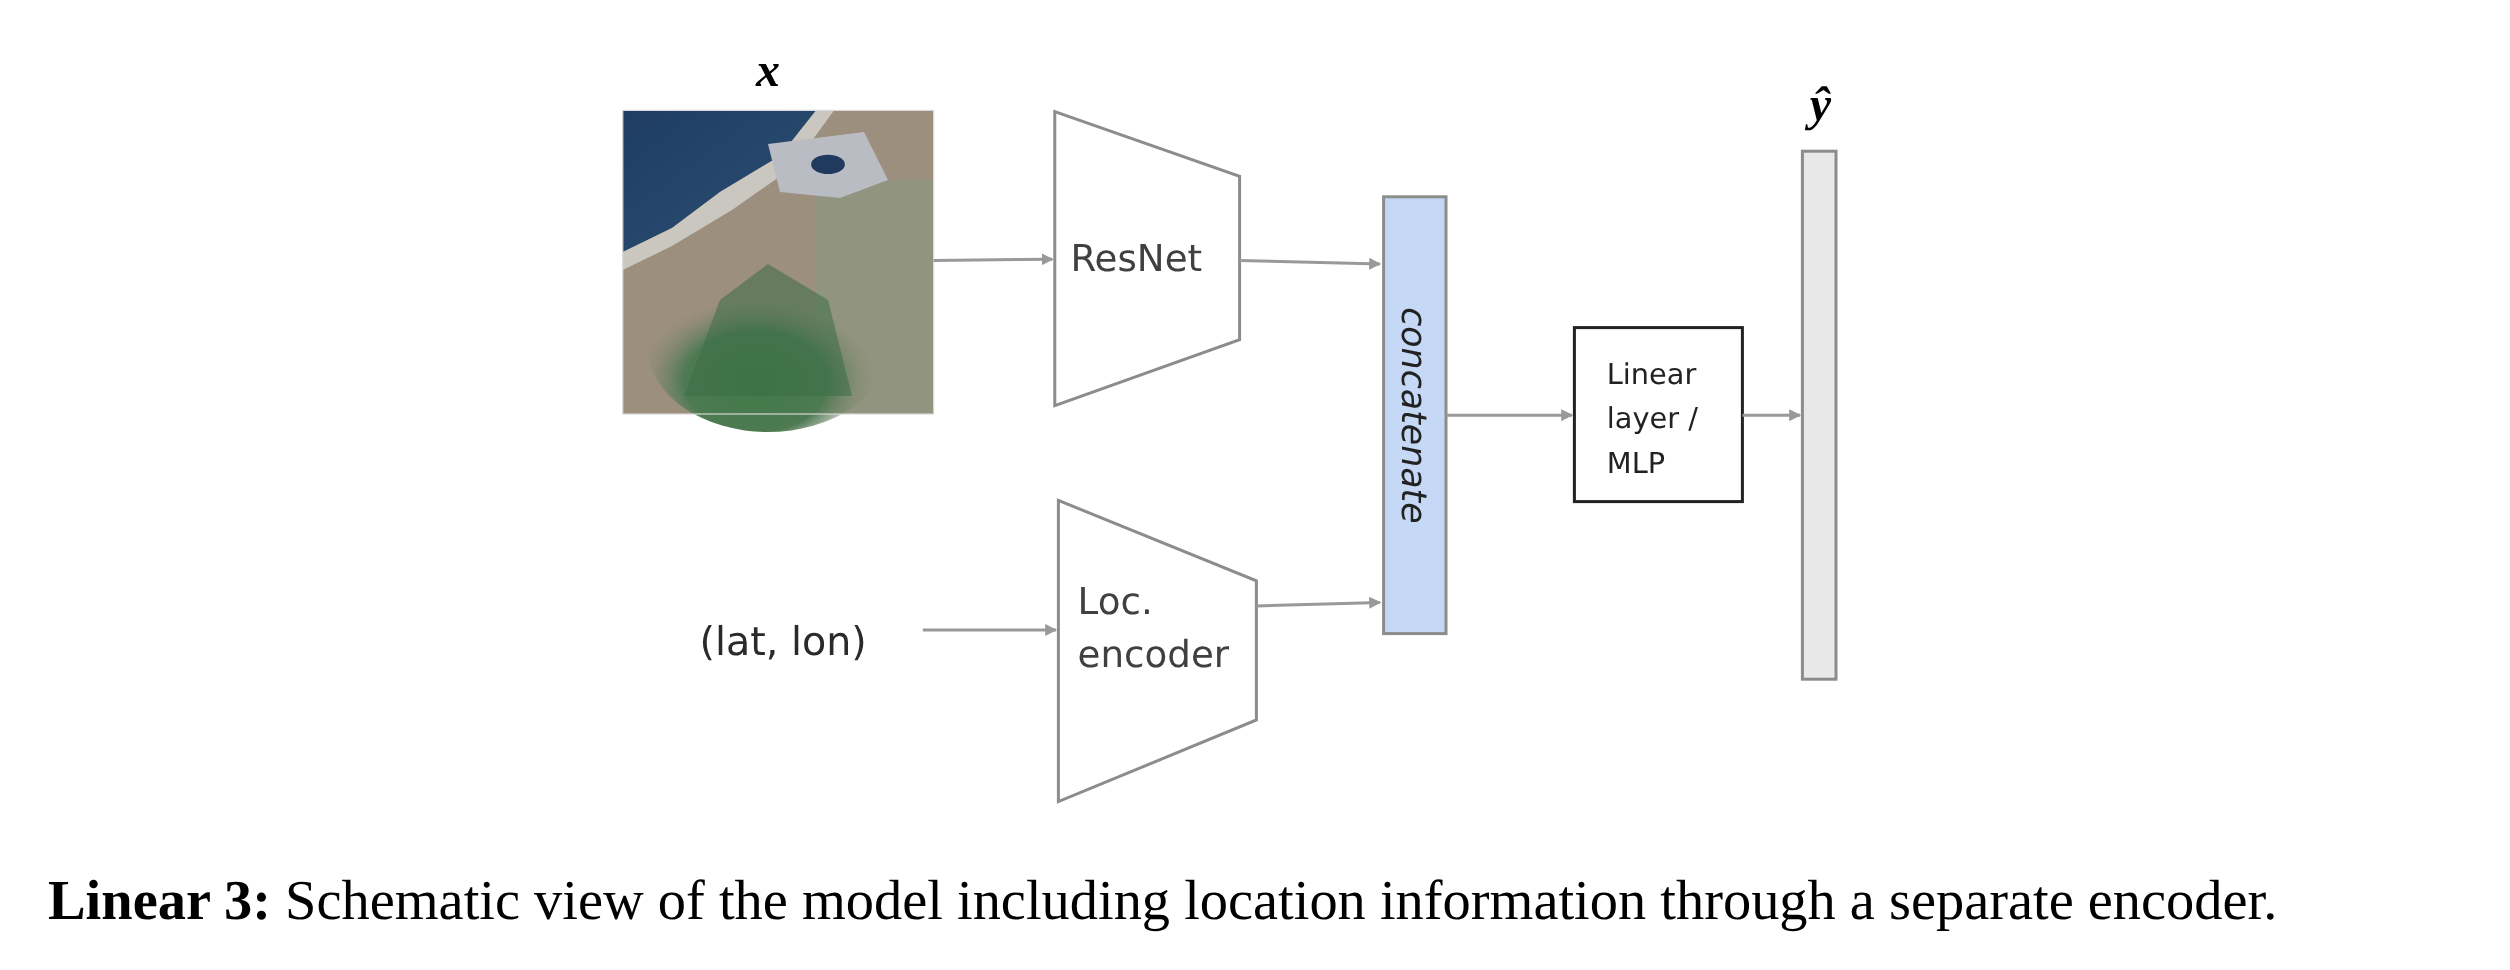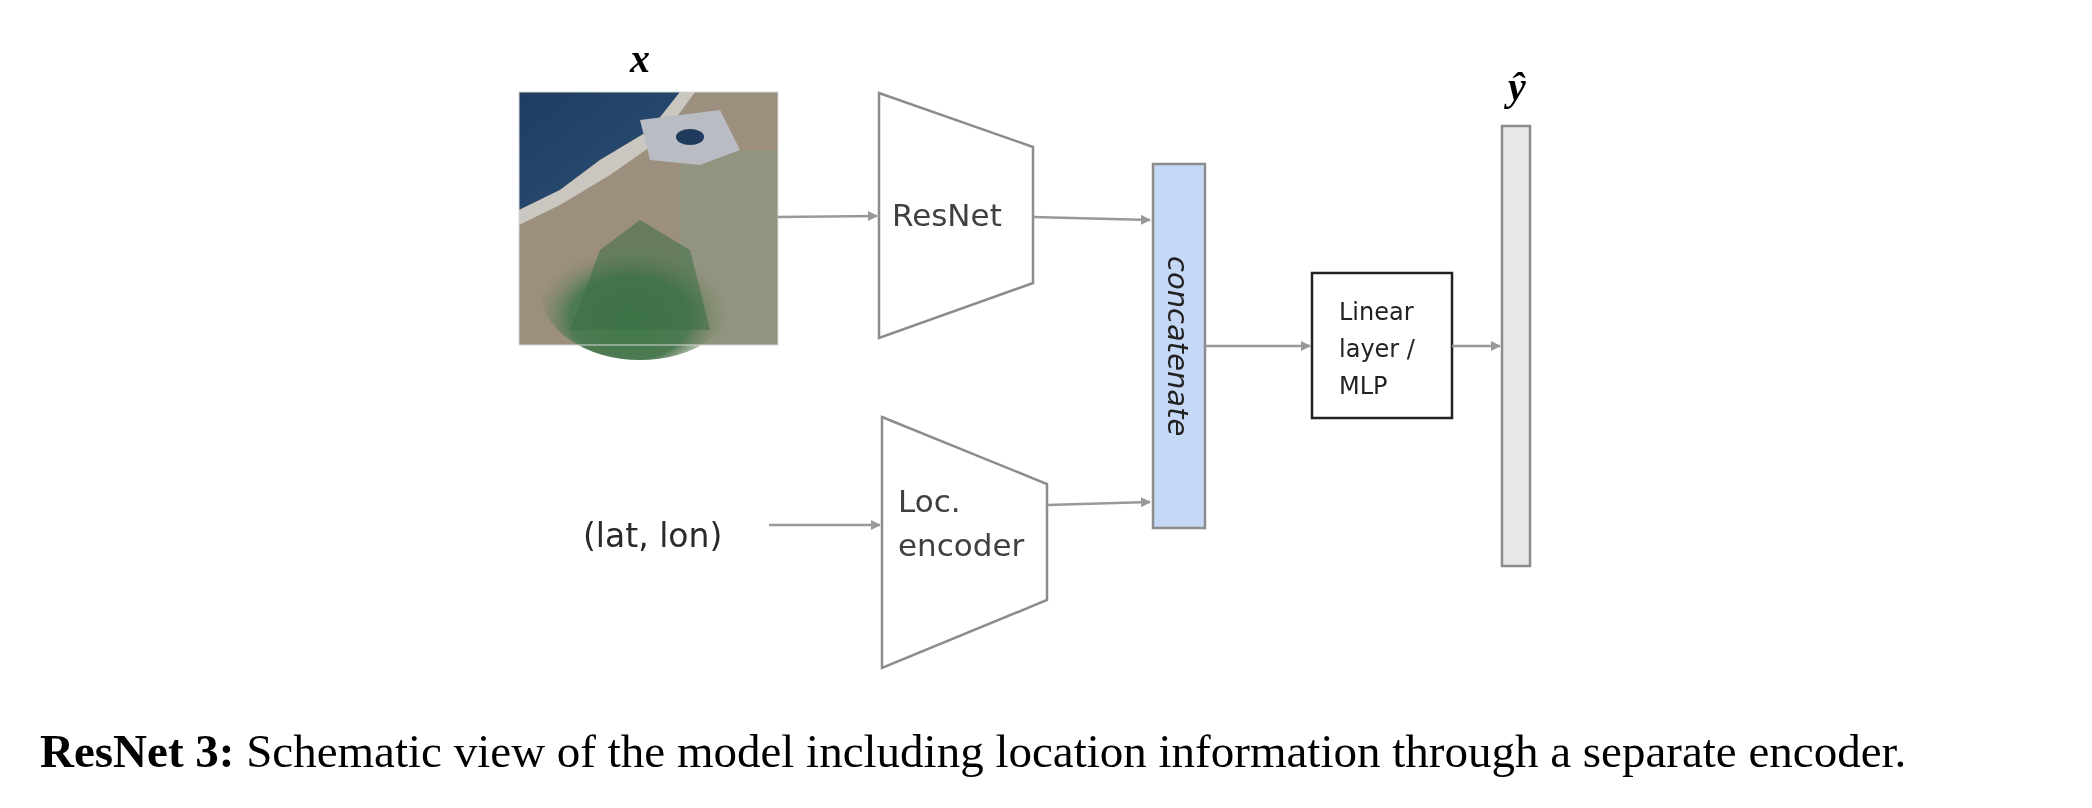--- a/index.html
+++ b/index.html
@@ -74,13 +74,13 @@
   <text class="lbl-sans" x="1339" y="357" font-size="24" style="fill:#222">layer /</text>
   <text class="lbl-sans" x="1339" y="394" font-size="24" style="fill:#222">MLP</text>
 
   <line x1="1452" y1="346" x2="1500" y2="346" stroke="#999999" stroke-width="2.5" marker-end="url(#arrowhead)"></line>
 
   <rect x="1502" y="126" width="28" height="440" fill="#e8e8e8" stroke="#8c8c8c" stroke-width="2.5"></rect>
 
   <text class="lbl-serif" x="1517" y="100" font-size="40" font-style="italic" font-weight="bold" text-anchor="middle">ŷ</text>
 </svg>
 
-<div class="caption"><b>ResNet 3:</b><span> Schematic view of the model including location information through a separate encoder.</span></div>
+<div class="caption"><b>Linear 3:</b><span> Schematic view of the model including location information through a separate encoder.</span></div>
 
 </body></html>

